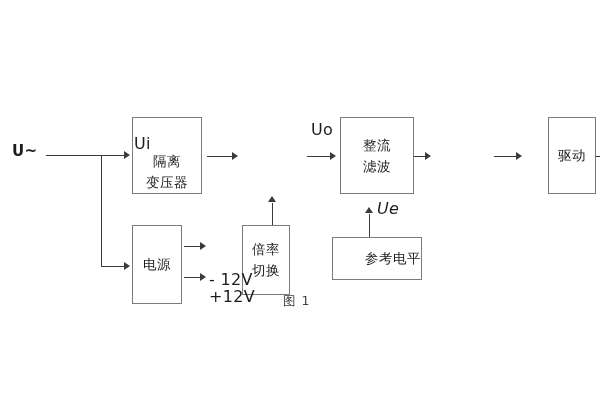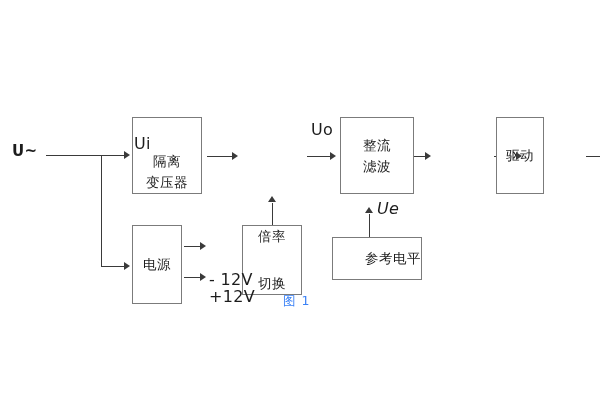--- a/index.html
+++ b/index.html
@@ -37,21 +37,21 @@
     color: #1c1c1c;
     font-size: 16px;
     white-space: nowrap;
     letter-spacing: 0.3px;
     z-index: 4;
   }
   .label.bold { font-weight: 600; }
 
   .caption {
     position: absolute;
-    color: #3b82f6;
+    color: #404040;
     font-size: 12.5px;
     white-space: nowrap;
     letter-spacing: 1px;
     z-index: 4;
   }
 
   
   .hline {
     position: absolute;
     height: 0;
@@ -104,21 +104,21 @@
     <span class="ln">变压器</span>
   </div>
 
 
   <div class="box" style="left:340px; top:117px; width:74px; height:77px;">
     <span class="ln">整流</span>
     <span class="ln">滤波</span>
   </div>
 
 
-  <div class="box" style="left:496px; top:117px; width:48px; height:77px;">
+  <div class="box" style="left:548px; top:117px; width:48px; height:77px;">
     <span class="ln">驱动</span>
   </div>
 
   <div class="label" style="left:134px; top:134px;">Ui</div>
   <div class="hline" style="left:207px; top:156px; width:27px;"></div>
   <div class="arrow-r" style="left:232px; top:152px;"></div>
 
   <div class="hline" style="left:307px; top:156px; width:26px;"></div>
   <div class="arrow-r" style="left:330px; top:152px;"></div>
 
@@ -128,21 +128,21 @@
 
   <div class="hline" style="left:494px; top:156px; width:25px;"></div>
   <div class="arrow-r" style="left:516px; top:152px;"></div>
 
   <div class="hline" style="left:586px; top:156px; width:25px;"></div>
 
   <div class="box" style="left:132px; top:225px; width:50px; height:79px;">
     <span class="ln">电源</span>
   </div>
 
-  <div class="box" style="left:242px; top:225px; width:60px; height:70px;justify-content:space-between;">
+  <div class="box" style="left:242px; top:225px; width:48px; height:70px;">
     <span class="ln">倍率</span>
     <span class="ln">切换</span>
   </div>
 
   <div class="box" style="left:332px; top:237px; width:90px; height:43px;align-items:flex-end;">
     <span class="ln">参考电平</span>
   </div>
 
   <div class="hline" style="left:184px; top:246px; width:19px;"></div>
   <div class="arrow-r" style="left:200px; top:242px;"></div>

